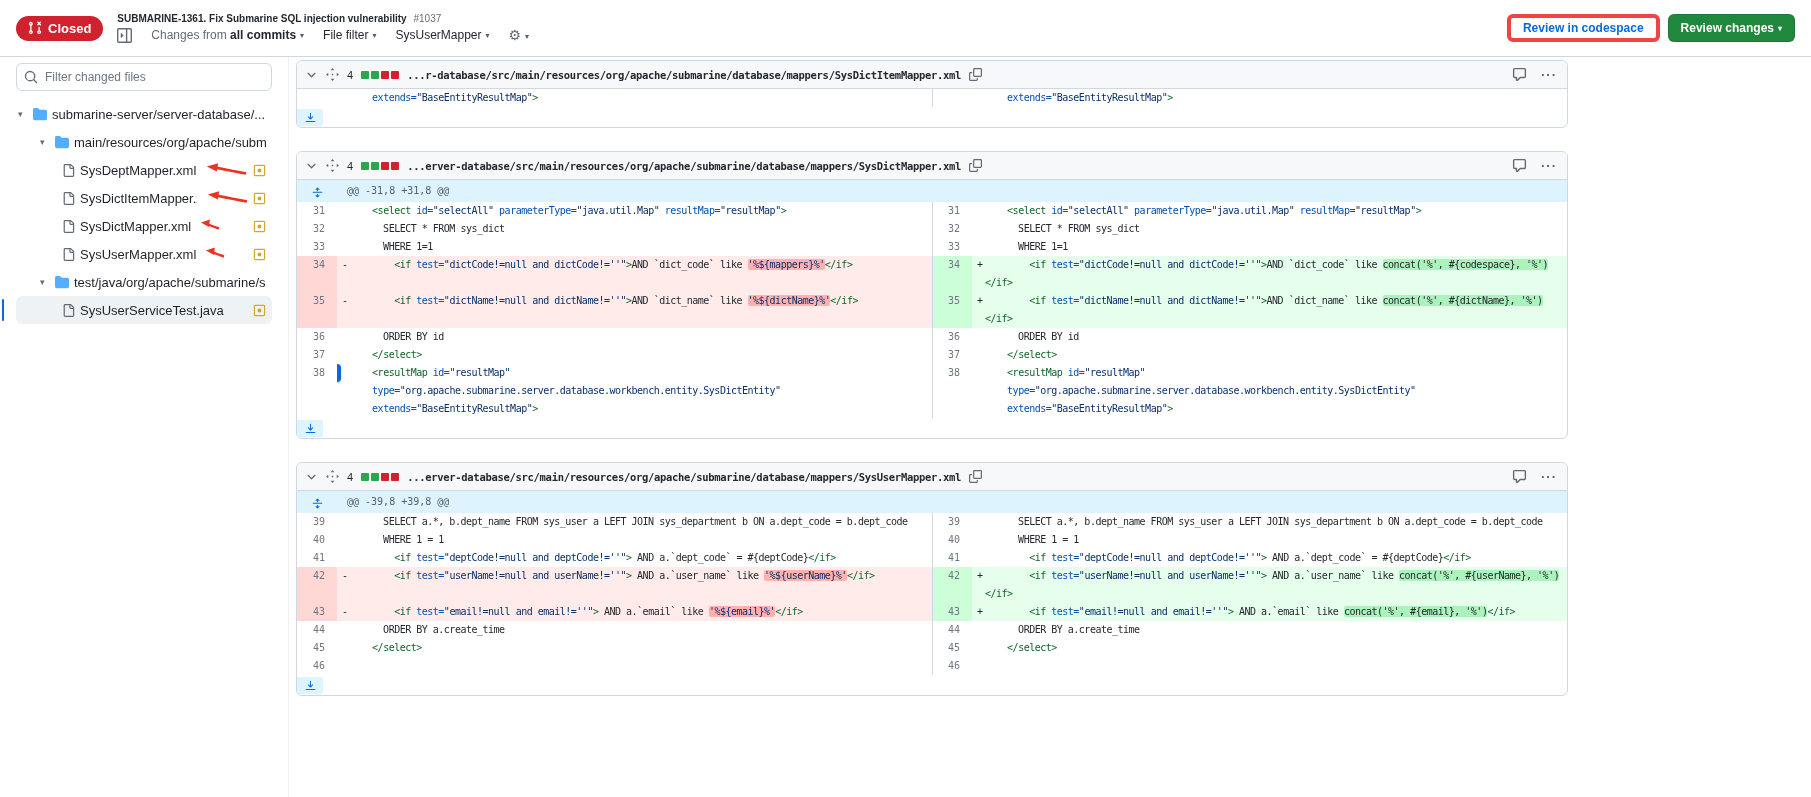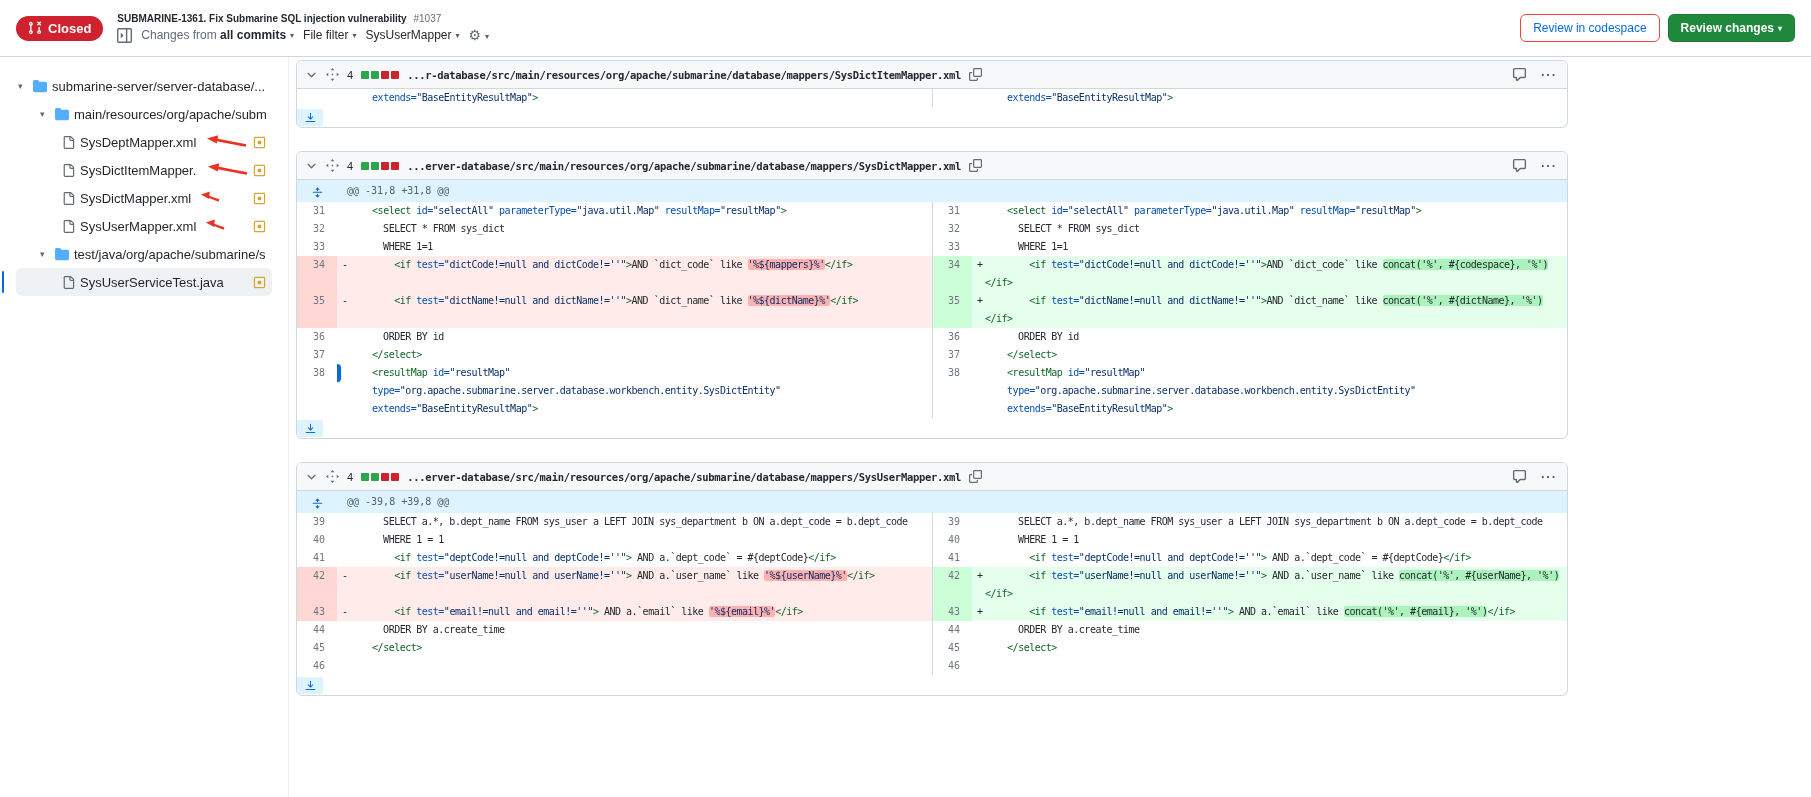--- a/index.html
+++ b/index.html
@@ -8,31 +8,31 @@
 
   
   header { display:flex; align-items:center; gap:14px; height:57px; padding:0 16px;
     border-bottom:1px solid #d0d7de; background:#fff; }
   .status-badge { display:flex; align-items:center; gap:6px; background:#cf222e; color:#fff;
     border-radius:2em; padding:5px 12px; font-size:13px; font-weight:700; flex:none; }
   .head-main { flex:1; display:flex; flex-direction:column; gap:3px; min-width:0; }
   .title-row { font-size:10px; }
   .pr-title { font-weight:700; }
   .pr-number { color:#656d76; font-weight:400; margin-left:4px; }
-  .toolbar { display:flex; align-items:center; gap:9px; font-size:12px; color:#24292f; }
+  .toolbar { display:flex; align-items:center; gap:19px; font-size:12px; color:#24292f; }
   .tb-item { cursor:pointer; white-space:nowrap; }
   .tb-item .muted { color:#636c76; }
   .tb-item b { font-weight:600; }
   .caret { font-size:8px; color:#57606a; margin-left:4px; vertical-align:1px; }
   .caret-light { color:#fff; }
   .gear { font-size:14px; color:#636c76; }
   .head-actions { display:flex; gap:8px; flex:none; }
   .btn { height:28px; border-radius:6px; font-size:12px; cursor:pointer;
     padding:0 12px; font-family:inherit; }
-  .btn-codespace { background:#fff; border:1px solid #ef4444; color:#0969da; font-weight:400;margin-left:32px; }
+  .btn-codespace { background:#fff; border:4px solid #ef4444; color:#0969da; font-weight:700;margin-left:32px; }
   .btn-review { background:#1f883d; border:1px solid rgba(27,31,36,.15); color:#fff; font-weight:600;
     display:flex; align-items:center; }
 
   
   .page-body { display:flex; height:740px; }
   aside { width:289px; flex:none; padding:6px 16px 0 16px; border-right:1px solid #eef1f4; }
   main { flex:1; padding:3px 0 0 7px; }
 
   
   .filter-box { position:relative; }
@@ -128,20 +128,28 @@
     <button class="btn btn-codespace">Review in codespace</button>
     <button class="btn btn-review">
         <span>Review changes</span>
         <span class="caret caret-light">▾</span>
       </button>
   </div>
 </header>
 
 <div class="page-body">
   <aside>
+    <div class="filter-box">
+      <span class="search-icon ic">
+        <svg width="14" height="14" viewBox="0 0 16 16" fill="#636c76">
+            <path d="M10.68 11.74a6 6 0 1 1 1.06-1.06l3.04 3.04a.75.75 0 1 1-1.06 1.06l-3.04-3.04zM11.5 7a4.5 4.5 0 1 0-9 0 4.5 4.5 0 0 0 9 0z"></path>
+          </svg>
+      </span>
+      <input placeholder="Filter changed files" style="">
+    </div>
     <div id="tree">
         <div class="tree-row" style="padding-left: 2px;">
           <span class="tree-chev">▾</span>
           <span class="ic ic-folder">
             <svg width="14" height="14" viewBox="0 0 16 16" fill="#54aeff">
               <path d="M1.75 1A1.75 1.75 0 0 0 0 2.75v10.5C0 14.22.78 15 1.75 15h12.5A1.75 1.75 0 0 0 16 13.25v-8.5A1.75 1.75 0 0 0 14.25 3H7.5a.25.25 0 0 1-.2-.1l-.9-1.2C6.07 1.26 5.55 1 5 1H1.75z"></path>
             </svg>
           </span>
           <span class="tree-label">submarine-server/server-database/...</span>
         </div>

